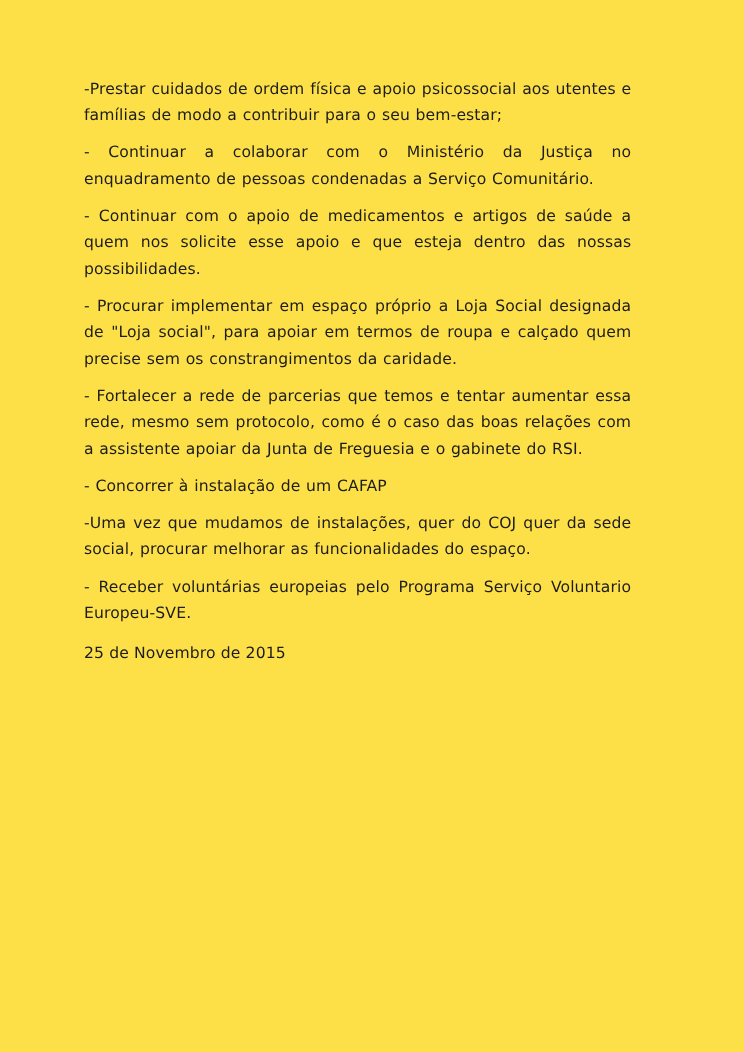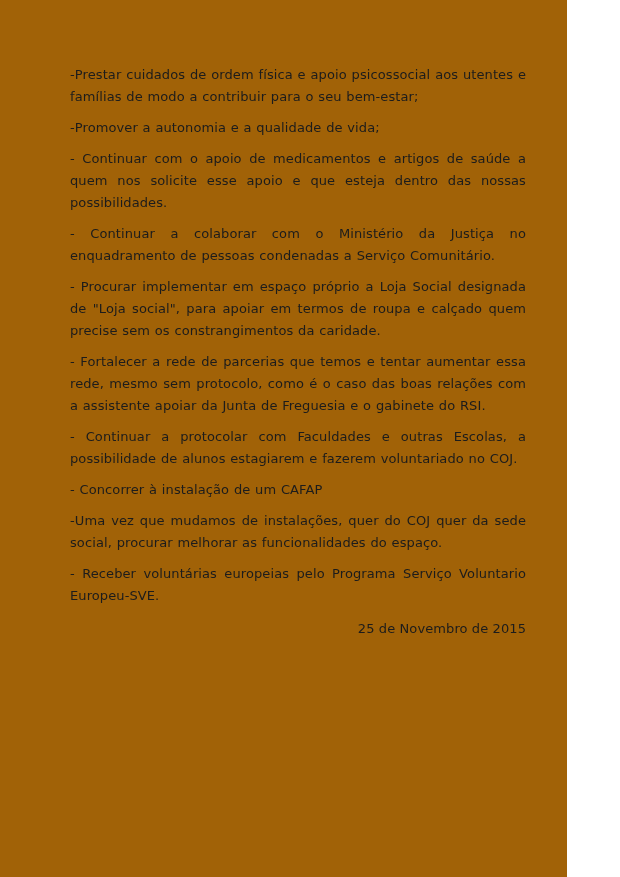--- a/index.html
+++ b/index.html
@@ -2,23 +2,23 @@
 <html><head>
 <meta charset="utf-8">
 <style>
   html, body {
     margin: 0;
     padding: 0;
     background: #ffffff;
   }
   .page {
     position: relative;
-    width: 567px;
+    width: 620px;
     height: 877px;
-    background: #a16207;
+    background: #fde047;
     overflow: hidden;
     font-family: "DejaVu Sans", "Liberation Sans", sans-serif;
     color: #1c1c1c;
   }
   .content {
     position: absolute;
     left: 70px;
     top: 64px;
     width: 456px;
   }
@@ -27,34 +27,31 @@
     font-size: 13px;
     line-height: 22px;
     text-align: justify;
     letter-spacing: 0.1px;
     word-spacing: 0.5px;
   }
   .date-line {
     margin-top: 11px;
     font-size: 13px;
     line-height: 22px;
-    text-align: right;
     letter-spacing: 0.1px;
   }
 </style>
 </head>
 <body>
 
 <div class="page">
   <div class="content">
     <p>-Prestar cuidados de ordem física e apoio psicossocial aos utentes e famílias de modo a contribuir para o seu bem-estar;</p>
-    <p>-Promover a autonomia e a qualidade de vida;</p>
+    <p>- Continuar a colaborar com o Ministério da Justiça no enquadramento de pessoas condenadas a Serviço Comunitário.</p>
     <p>- Continuar com o apoio de medicamentos e artigos de saúde a quem nos solicite esse apoio e que esteja dentro das nossas possibilidades.</p>
-    <p>- Continuar a colaborar com o Ministério da Justiça no enquadramento de pessoas condenadas a Serviço Comunitário.</p>
     <p>- Procurar implementar em espaço próprio a Loja Social designada de "Loja social", para apoiar em termos de roupa e calçado quem precise sem os constrangimentos da caridade.</p>
     <p>- Fortalecer a rede de parcerias que temos e tentar aumentar essa rede, mesmo sem protocolo, como é o caso das boas relações com a assistente apoiar da Junta de Freguesia e o gabinete do RSI.</p>
-    <p>- Continuar a protocolar com Faculdades e outras Escolas, a possibilidade de alunos estagiarem e fazerem voluntariado no COJ.</p>
     <p>- Concorrer à instalação de um CAFAP</p>
     <p>-Uma vez que mudamos de instalações, quer do COJ quer da sede social, procurar melhorar as funcionalidades do espaço.</p>
     <p>- Receber voluntárias europeias pelo Programa Serviço Voluntario Europeu-SVE.</p>
     <div class="date-line">25 de Novembro de 2015</div>
   </div>
 </div>
 
 </body></html>

